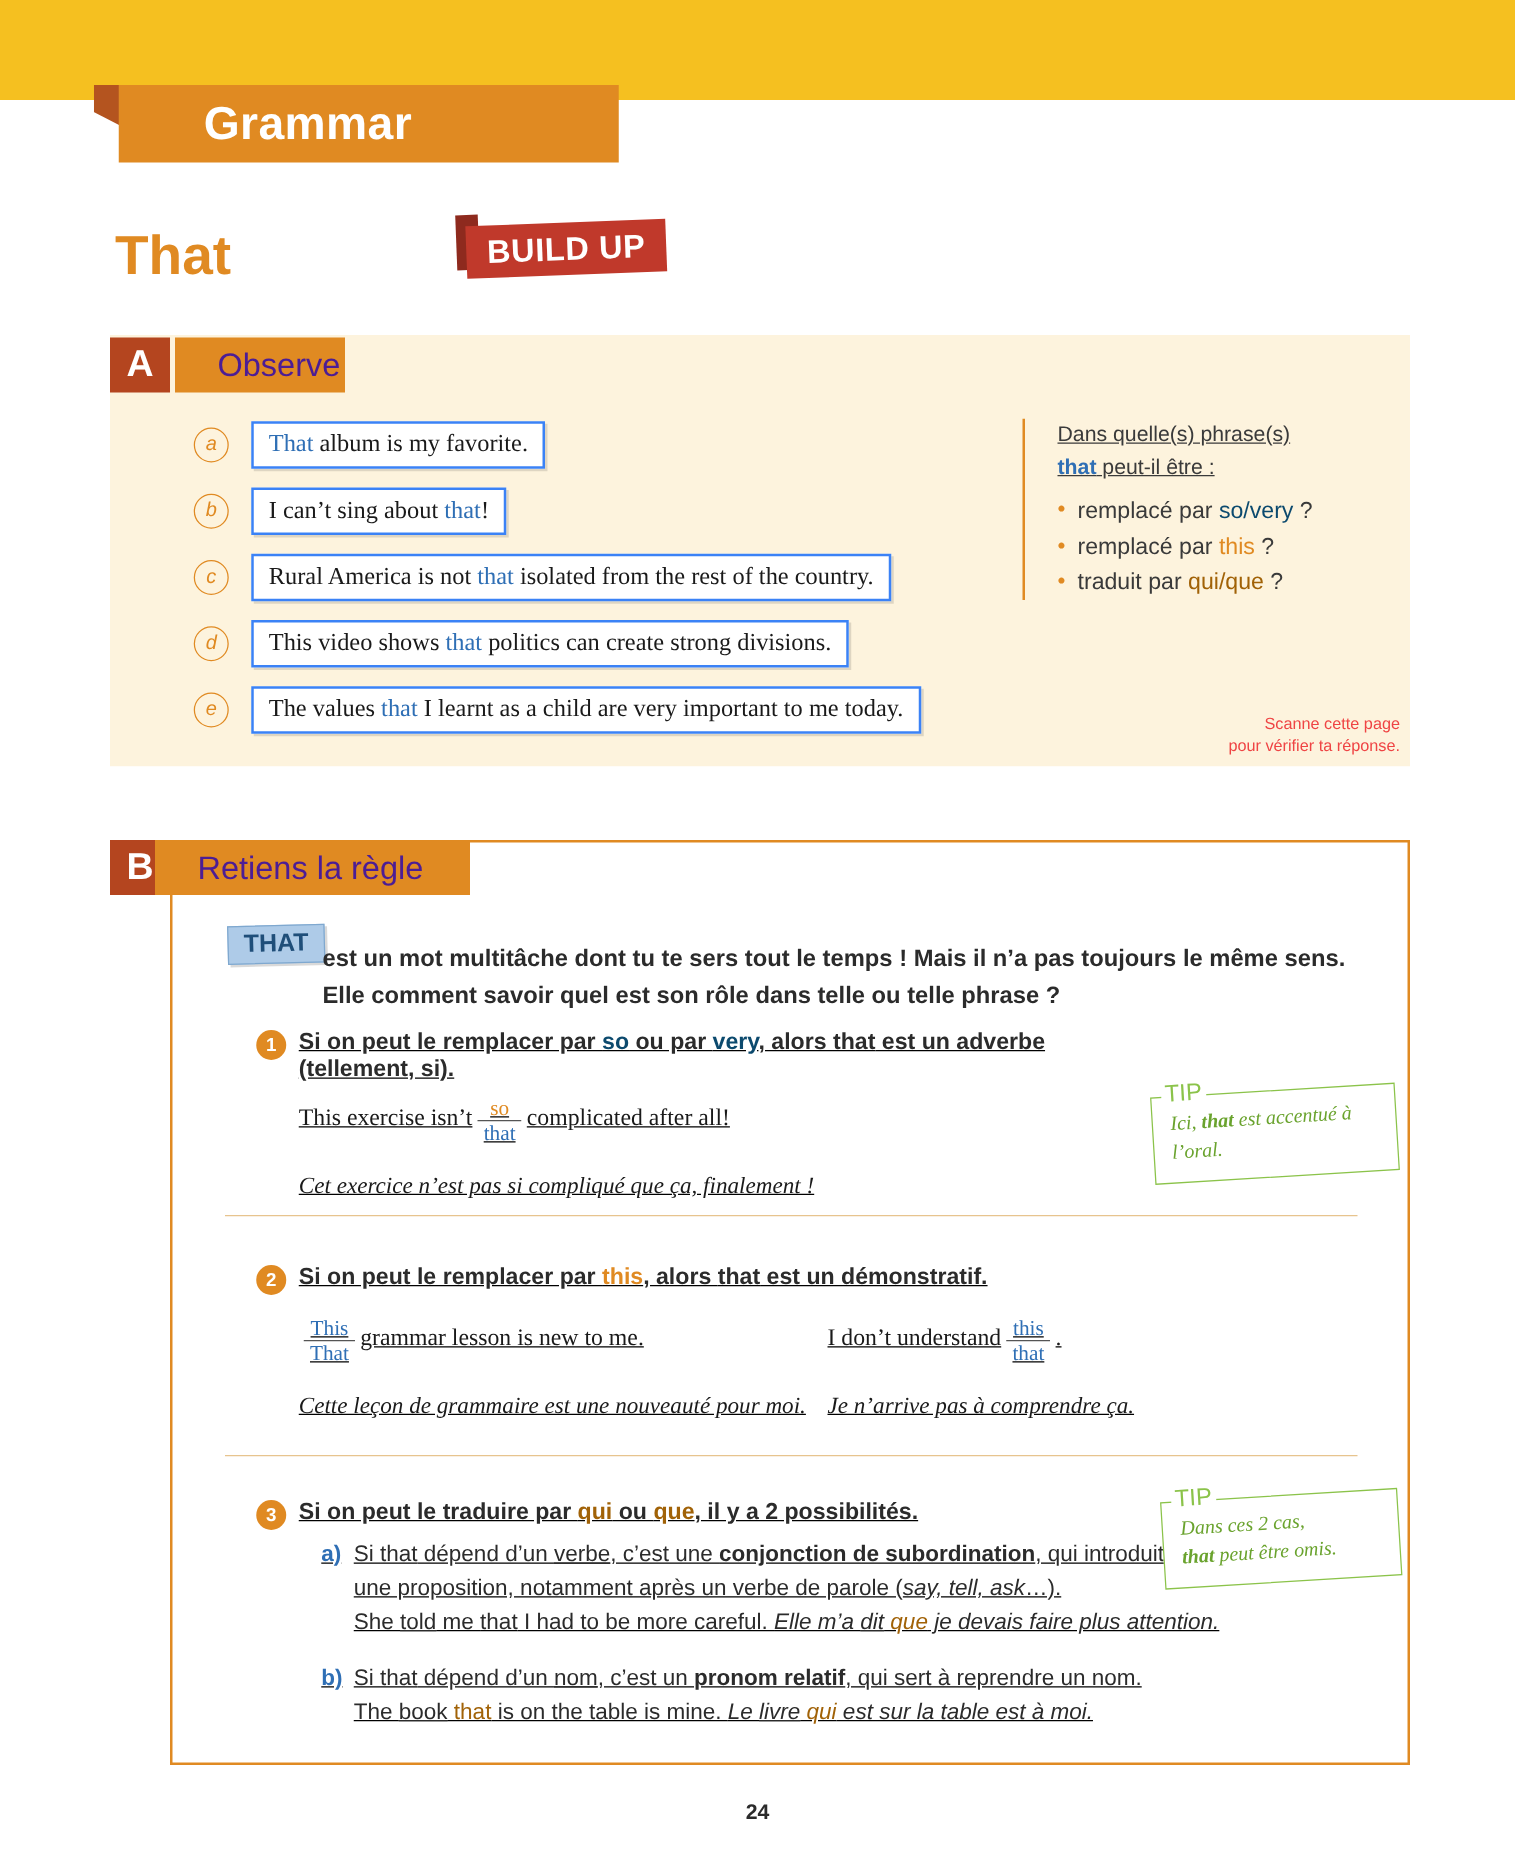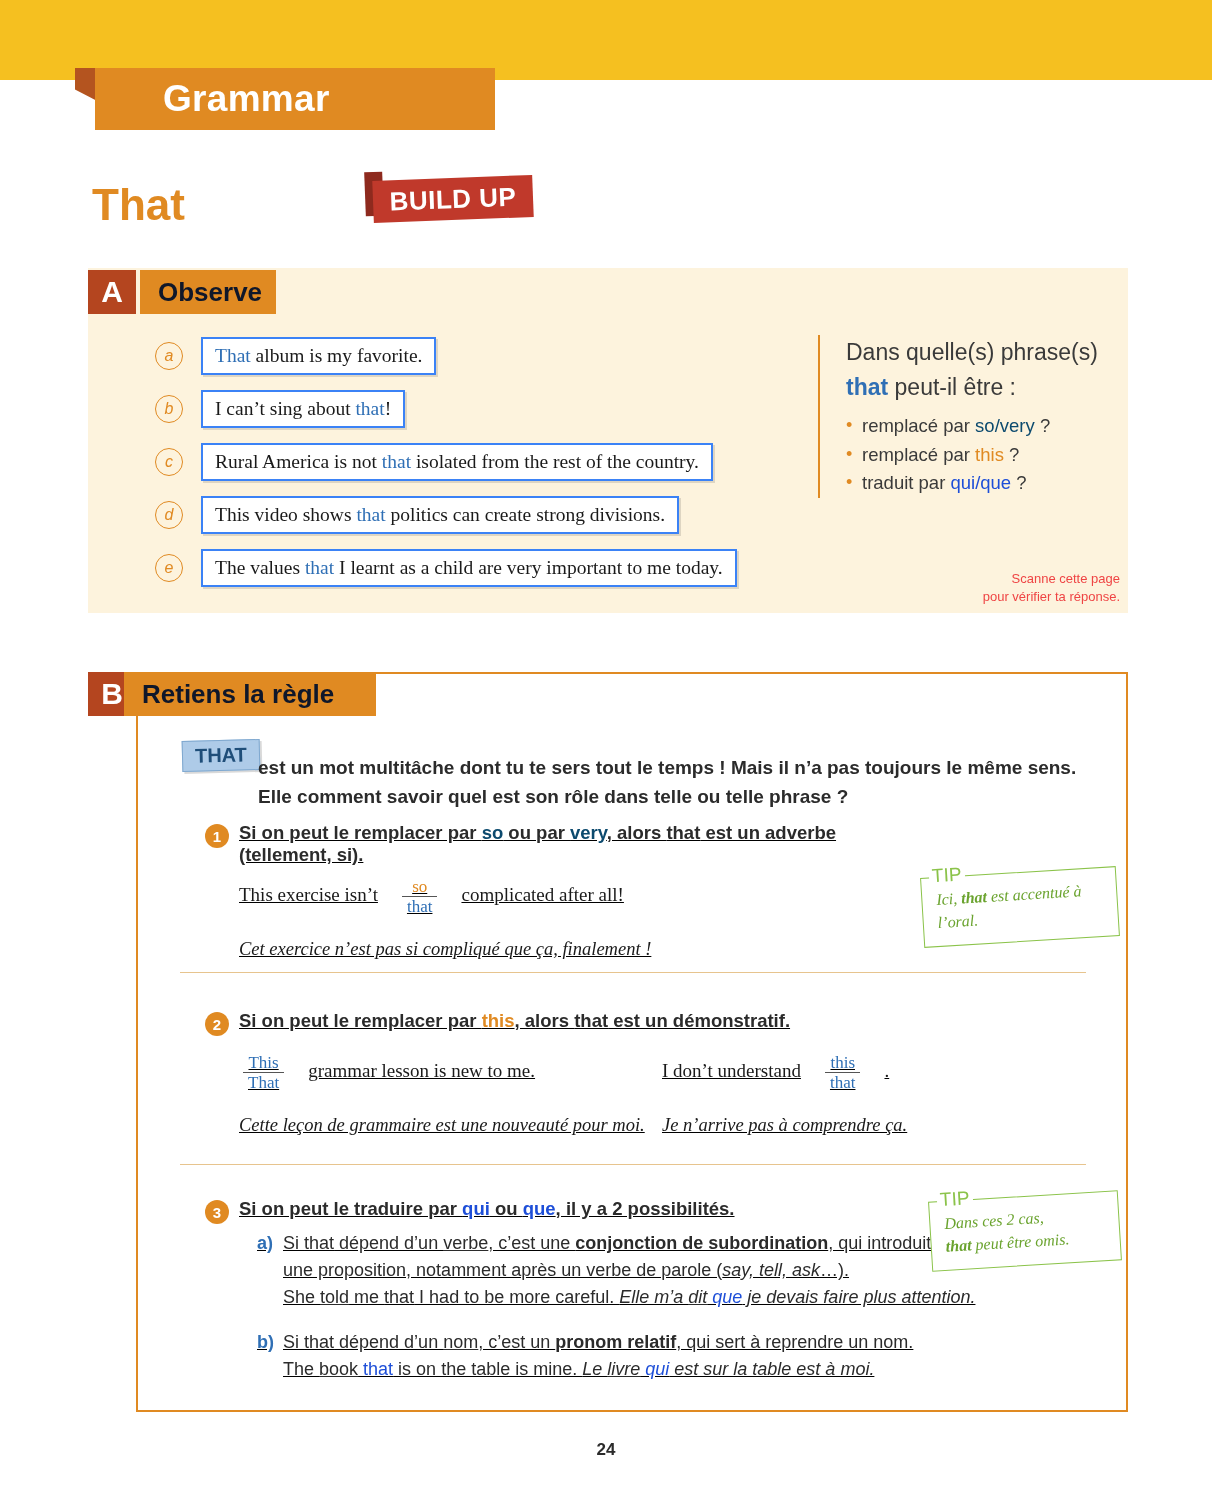--- a/index.html
+++ b/index.html
@@ -61,22 +61,22 @@
     position:absolute; left:88px; top:268px; width:1040px; height:345px;
     background:#fdf3dd;
   }
   .sec-letter {
     position:absolute; width:48px; height:44px; background:#b4451f;
     color:#fff; font-size:30px; font-weight:700;
     display:flex; align-items:center; justify-content:center;
   }
   .sec-tab {
     position:absolute; height:44px; background:#e08a22;
-    color:#0f172a; font-size:26px; font-weight:700;
-    display:flex; align-items:center; padding:0 18px;
+    color:#4c1d95; font-size:26px; font-weight:400;
+    display:flex; align-items:center; padding:0 34px;
   }
   #secA-letter { left:88px; top:270px; }
   #secA-tab { left:140px; top:270px; width:136px; }
 
   .examples { position:absolute; left:155px; top:338px; width:640px; }
   .ex-row { display:flex; align-items:center; margin-bottom:17px; height:36px; }
   .ex-bullet {
     width:28px; height:28px; border:1.6px solid #e08a22; border-radius:50%;
     color:#e08a22; font-size:16px; font-style:italic;
     display:flex; align-items:center; justify-content:center;
@@ -87,28 +87,28 @@
     box-shadow:2px 2px 0 rgba(0,0,0,0.12);
     padding:6px 12px; font-family:"Liberation Serif", serif; font-size:19.5px; color:#1a1a1a;
     white-space:nowrap;
   }
   .blue { color:#2f6fb5; }
 
   .qcol {
     position:absolute; left:818px; top:335px; width:300px;
     border-left:2px solid #e08a22; padding-left:26px;
   }
-  .qcol .q-line { font-size:23px; color:#3a3a3a; line-height:1.5; }
+  .qcol .q-line { font-size:17px; color:#3a3a3a; line-height:1.5;text-decoration:underline; }
   .qcol .q-line .c-blue { color:#2f6fb5; font-weight:600; }
   .qcol ul { list-style:none; margin:8px 0 0 0; padding:0; }
   .qcol li { font-size:18.5px; color:#3a3a3a; line-height:1.55; position:relative; padding-left:16px; }
   .qcol li::before { content:"•"; position:absolute; left:0; color:#e08a22; font-size:18px; }
   .c-purple { color:#0c4a6e; }
   .c-orange { color:#e08a22; }
-  .c-green { color:#1d4ed8; }
+  .c-green { color:#a16207; }
 
   .scan-note {
     position:absolute; left:930px; top:570px; width:190px;
     text-align:right; font-size:13px; color:#ef4444; line-height:1.35;
   }
 
   
   #secB-letter { left:88px; top:672px; }
   #secB-tab { left:124px; top:672px; width:252px; }
   .sectionB {
@@ -136,21 +136,21 @@
   }
   .rule-head { font-size:18.5px; color:#2b2b2b; font-weight:600; }
 
   .rule1 { left:205px; top:822px; width:720px; }
   .rule2 { left:205px; top:1010px; width:880px; }
   .rule3 { left:205px; top:1198px; width:880px; }
 
   .rule-body { margin-left:34px;text-decoration:underline; }
   .example-line {
     font-family:"Liberation Serif", serif; font-size:19px; color:#1a1a1a;
-    margin-top:18px; display:flex; align-items:flex-start; flex-wrap:wrap;gap:20px;
+    margin-top:18px; display:flex; align-items:flex-start; flex-wrap:wrap;
   }
   .frac {
     display:inline-flex; flex-direction:column; align-items:center;
     margin:0 4px; vertical-align:middle; position:relative; top:-6px;
   }
   .frac .top { color:#e08a22; font-size:17px; line-height:1.05; padding:0 5px; }
   .frac .bot { color:#2f6fb5; font-size:17px; line-height:1.2; padding:0 5px; border-top:1.4px solid #555; }
   .frac.blue-top .top { color:#2f6fb5; }
   .trad {
     font-family:"Liberation Serif", serif; font-style:italic; font-size:18.5px;

